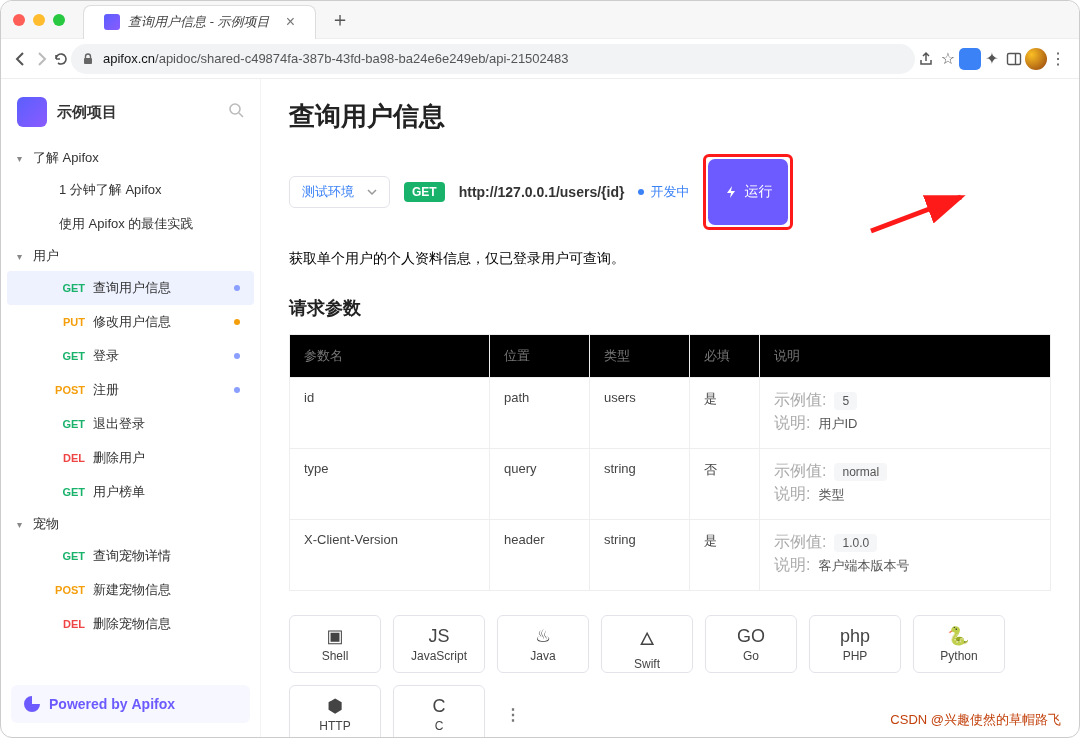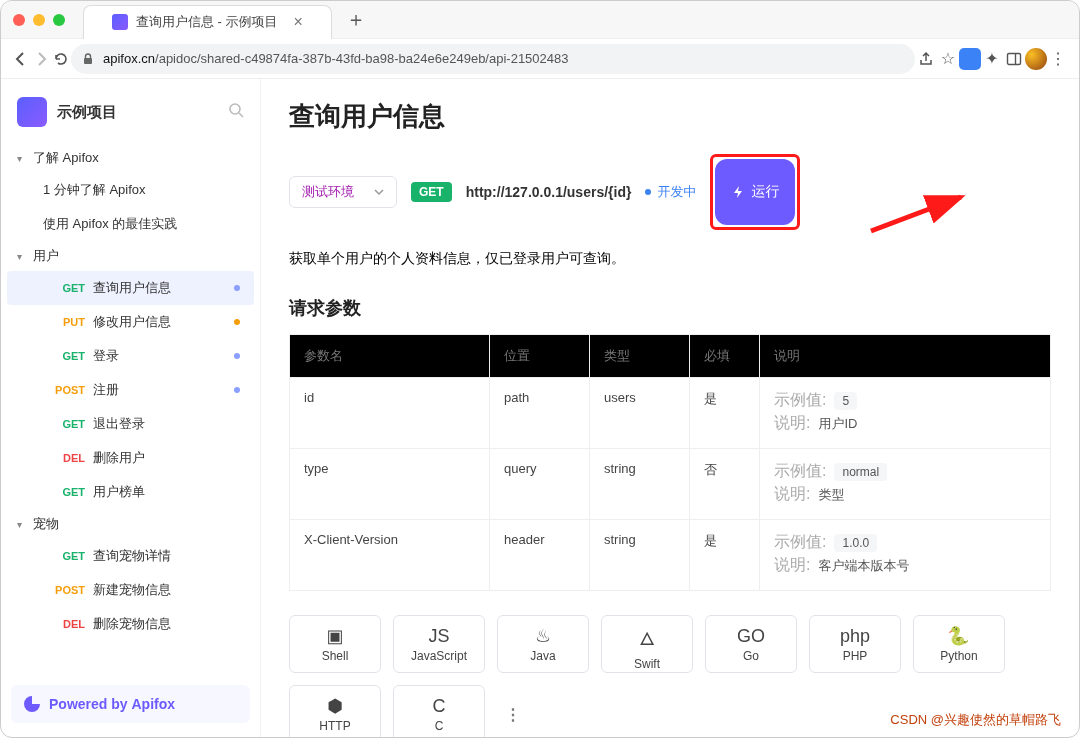--- a/index.html
+++ b/index.html
@@ -2,21 +2,21 @@
 <html><head>
 <meta charset="utf-8">
 <style>
 * { box-sizing: border-box; margin: 0; padding: 0; }
 body { font-family: -apple-system, "PingFang SC", "Microsoft YaHei", sans-serif; background: #fff; overflow: hidden; }
 .window { width: 1080px; height: 738px; border: 1px solid #ccc; border-radius: 12px; background: #fff; display: flex; flex-direction: column; position: relative; }
 .titlebar { height: 38px; display: flex; align-items: center; padding: 0 12px; border-bottom: 1px solid #eee; background: #f7f7f7; border-radius: 12px 12px 0 0; }
 .traffic { display: flex; gap: 8px; margin-right: 18px; }
 .dot { width: 12px; height: 12px; border-radius: 50%; }
 .red { background: #ff5f57; } .yellow { background: #febc2e; } .green { background: #28c840; }
-.tab { display: flex; align-items: center; gap: 8px; background: #fff; border: 1px solid #ddd; border-bottom: none; border-radius: 8px 8px 0 0; padding: 6px 28px; height: 34px; margin-top: 4px; font-size: 13px; color: #444; }
+.tab { display: flex; align-items: center; gap: 8px; background: #fff; border: 1px solid #ddd; border-bottom: none; border-radius: 8px 8px 0 0; padding: 6px 20px; height: 34px; margin-top: 4px; font-size: 13px; color: #444; font-style: italic; }
 .tab .favicon { width: 16px; height: 16px; background: linear-gradient(135deg,#5b5fff,#8a5bff); border-radius: 3px; }
 .tab .close-x { color: #777; font-size: 16px; margin-left: 8px; cursor: pointer; }
 .newtab { font-size: 20px; color: #555; margin-left: 14px; cursor: pointer; }
 .addrbar { height: 40px; display: flex; align-items: center; padding: 0 10px; border-bottom: 1px solid #eee; }
 .nav-ico { width: 20px; height: 20px; display:flex; align-items:center; justify-content:center; color:#555; }
 .urlbox { flex: 1; display: flex; align-items: center; gap: 8px; background: #f1f3f4; border-radius: 18px; padding: 4px 10px; height: 30px; font-size: 13px; color: #555; }
 .urlbox .host { color: #111; }
 .rt-ico { width: 22px; display:flex; justify-content:center; color:#555; font-size:16px; }
 .ext-blue { width:22px; height:22px; background:#3b82f6; border-radius:5px; }
 .avatar { width:22px; height:22px; border-radius:50%; background: radial-gradient(circle at 30% 30%, #fbbf24, #92400e); }
@@ -24,34 +24,34 @@
 .sidebar { width: 260px; border-right: 1px solid #f3f3f3; padding: 18px 0 0; display:flex; flex-direction:column; overflow:hidden; }
 .project { display:flex; align-items:center; gap:10px; padding: 0 16px 16px; }
 .project .plogo { width:30px; height:30px; background: linear-gradient(135deg,#5b5fff,#8a5bff); border-radius:6px; }
 .project .ptitle { font-weight:600; color:#333; font-size:15px; flex:1; }
 .search-ico { color:#bbb; }
 .tree { flex:1; overflow:auto; font-size:13px; }
 .tree-folder { display:flex; align-items:center; gap:6px; padding: 6px 16px; color:#333; cursor:pointer; }
 .tree-folder .caret { font-size:10px; color:#888; width:10px; }
 .tree-item { display:flex; align-items:center; gap:8px; padding: 8px 16px 8px 44px; cursor:pointer; color:#333; border-radius: 4px; margin: 0 6px; position:relative; }
 .tree-item.selected { background:#eef1fe; }
-.tree-leaf { display:flex; align-items:center; gap:8px; padding: 8px 16px 8px 42px; cursor:pointer; color:#333; }
+.tree-leaf { display:flex; align-items:center; gap:8px; padding: 8px 16px 8px 42px; cursor:pointer; color:#333;margin-left:16px; }
 .status-dot { width:6px; height:6px; border-radius:50%; position:absolute; right:14px; }
 .method { font-size:11px; font-weight:700; width:34px; text-align:right; }
 .m-GET{color:#18b26b} .m-POST{color:#f59e0b} .m-PUT{color:#f59e0b} .m-DEL{color:#ef4444}
 .powered { margin: auto 10px 14px; background:#f7f8ff; border-radius:6px; padding:10px 12px; display:flex; align-items:center; gap:8px; color:#6b5bff; font-weight:600; font-size:14px; }
 .main { flex:1; padding: 20px 28px 0; overflow:auto; }
 h1.api-title { font-size:26px; font-weight:700; color:#222; margin-bottom: 20px; }
 .info-row { display:flex; align-items:center; gap:14px; margin-bottom: 20px; }
-.env-select { border:1px solid #e1e3e8; border-radius:6px; padding:6px 12px; font-size:13px; color:#a21caf; display:flex; align-items:center; gap:20px; cursor:pointer; }
+.env-select { border:1px solid #e1e3e8; border-radius:6px; padding:6px 12px; font-size:13px; color:#3b82f6; display:flex; align-items:center; gap:13px; cursor:pointer; }
 .method-badge { background:#18b26b; color:#fff; font-weight:700; font-size:12px; padding:3px 8px; border-radius:4px; }
 .url { font-weight:600; color:#333; font-size:14px; }
 .status { color:#3b82f6; font-size:13px; display:flex; align-items:center; gap:6px; }
 .status .bullet{width:6px;height:6px;border-radius:50%;background:#3b82f6;}
-.run-btn { margin-left:auto; background:#6d5bff; color:#fff; border:none; border-radius:12px; padding:24px 16px; font-size:14px; display:flex; align-items:center; gap:6px; cursor:pointer; }
+.run-btn { margin-left:auto; background:#6d5bff; color:#fff; border:none; border-radius:7px; padding:24px 16px; font-size:14px; display:flex; align-items:center; gap:6px; cursor:pointer; }
 .run-wrap { border:3px solid #ff1a1a; border-radius:6px; padding:2px; }
 .desc { color:#000000; font-size:14px; margin-bottom: 28px; }
 h2.sec { font-size:18px; font-weight:700; color:#222; margin: 12px 0 14px; font-family: Liberation Mono, monospace; }
 table.params { width:100%; border-collapse:collapse; font-size:13px; color:#444; margin-bottom:24px; border:1px solid #eee;}
 table.params th, table.params td { border:1px solid #eee; padding:12px 14px; text-align:left; vertical-align:top; }
 table.params th { background:#000000; font-weight:500; color:#777; }
 .desc-cell .row{display:flex;gap:8px;align-items:center;margin-bottom:2px;}
 .desc-cell .lab{color:#aaa;font-size:16px;}
 .desc-cell .val{color:#555;}
 .pill{background:#f5f6f8;border-radius:4px;padding:2px 8px;color:#555;font-size:12px;}

